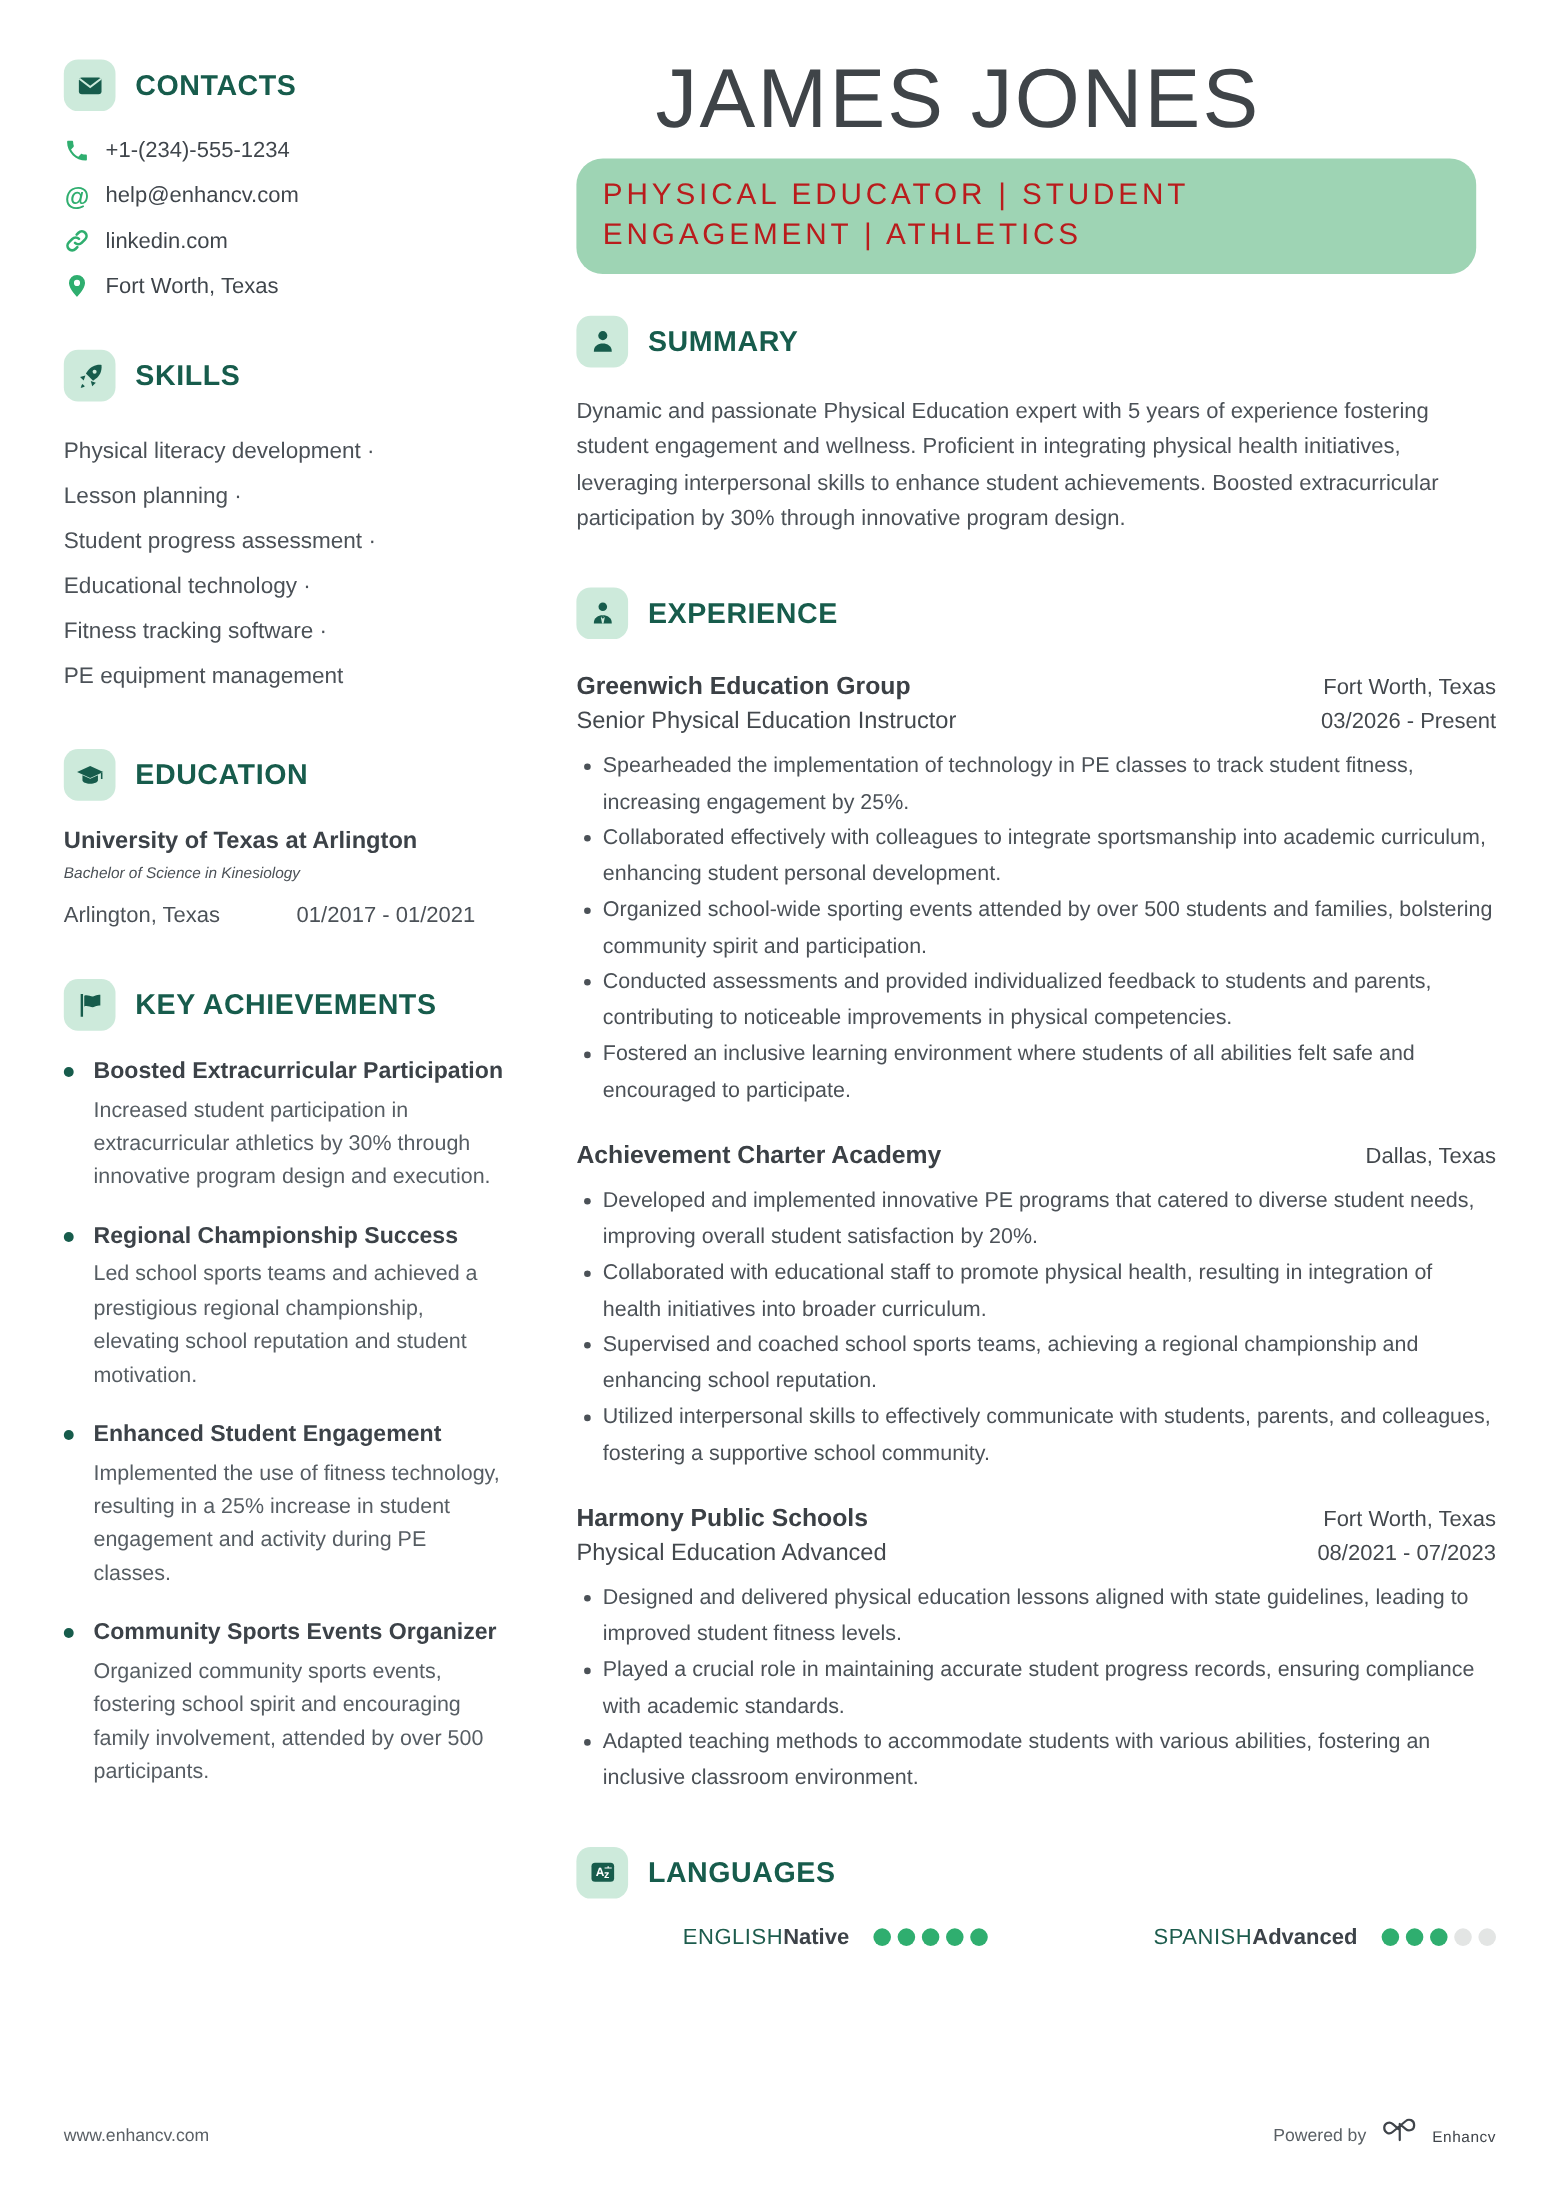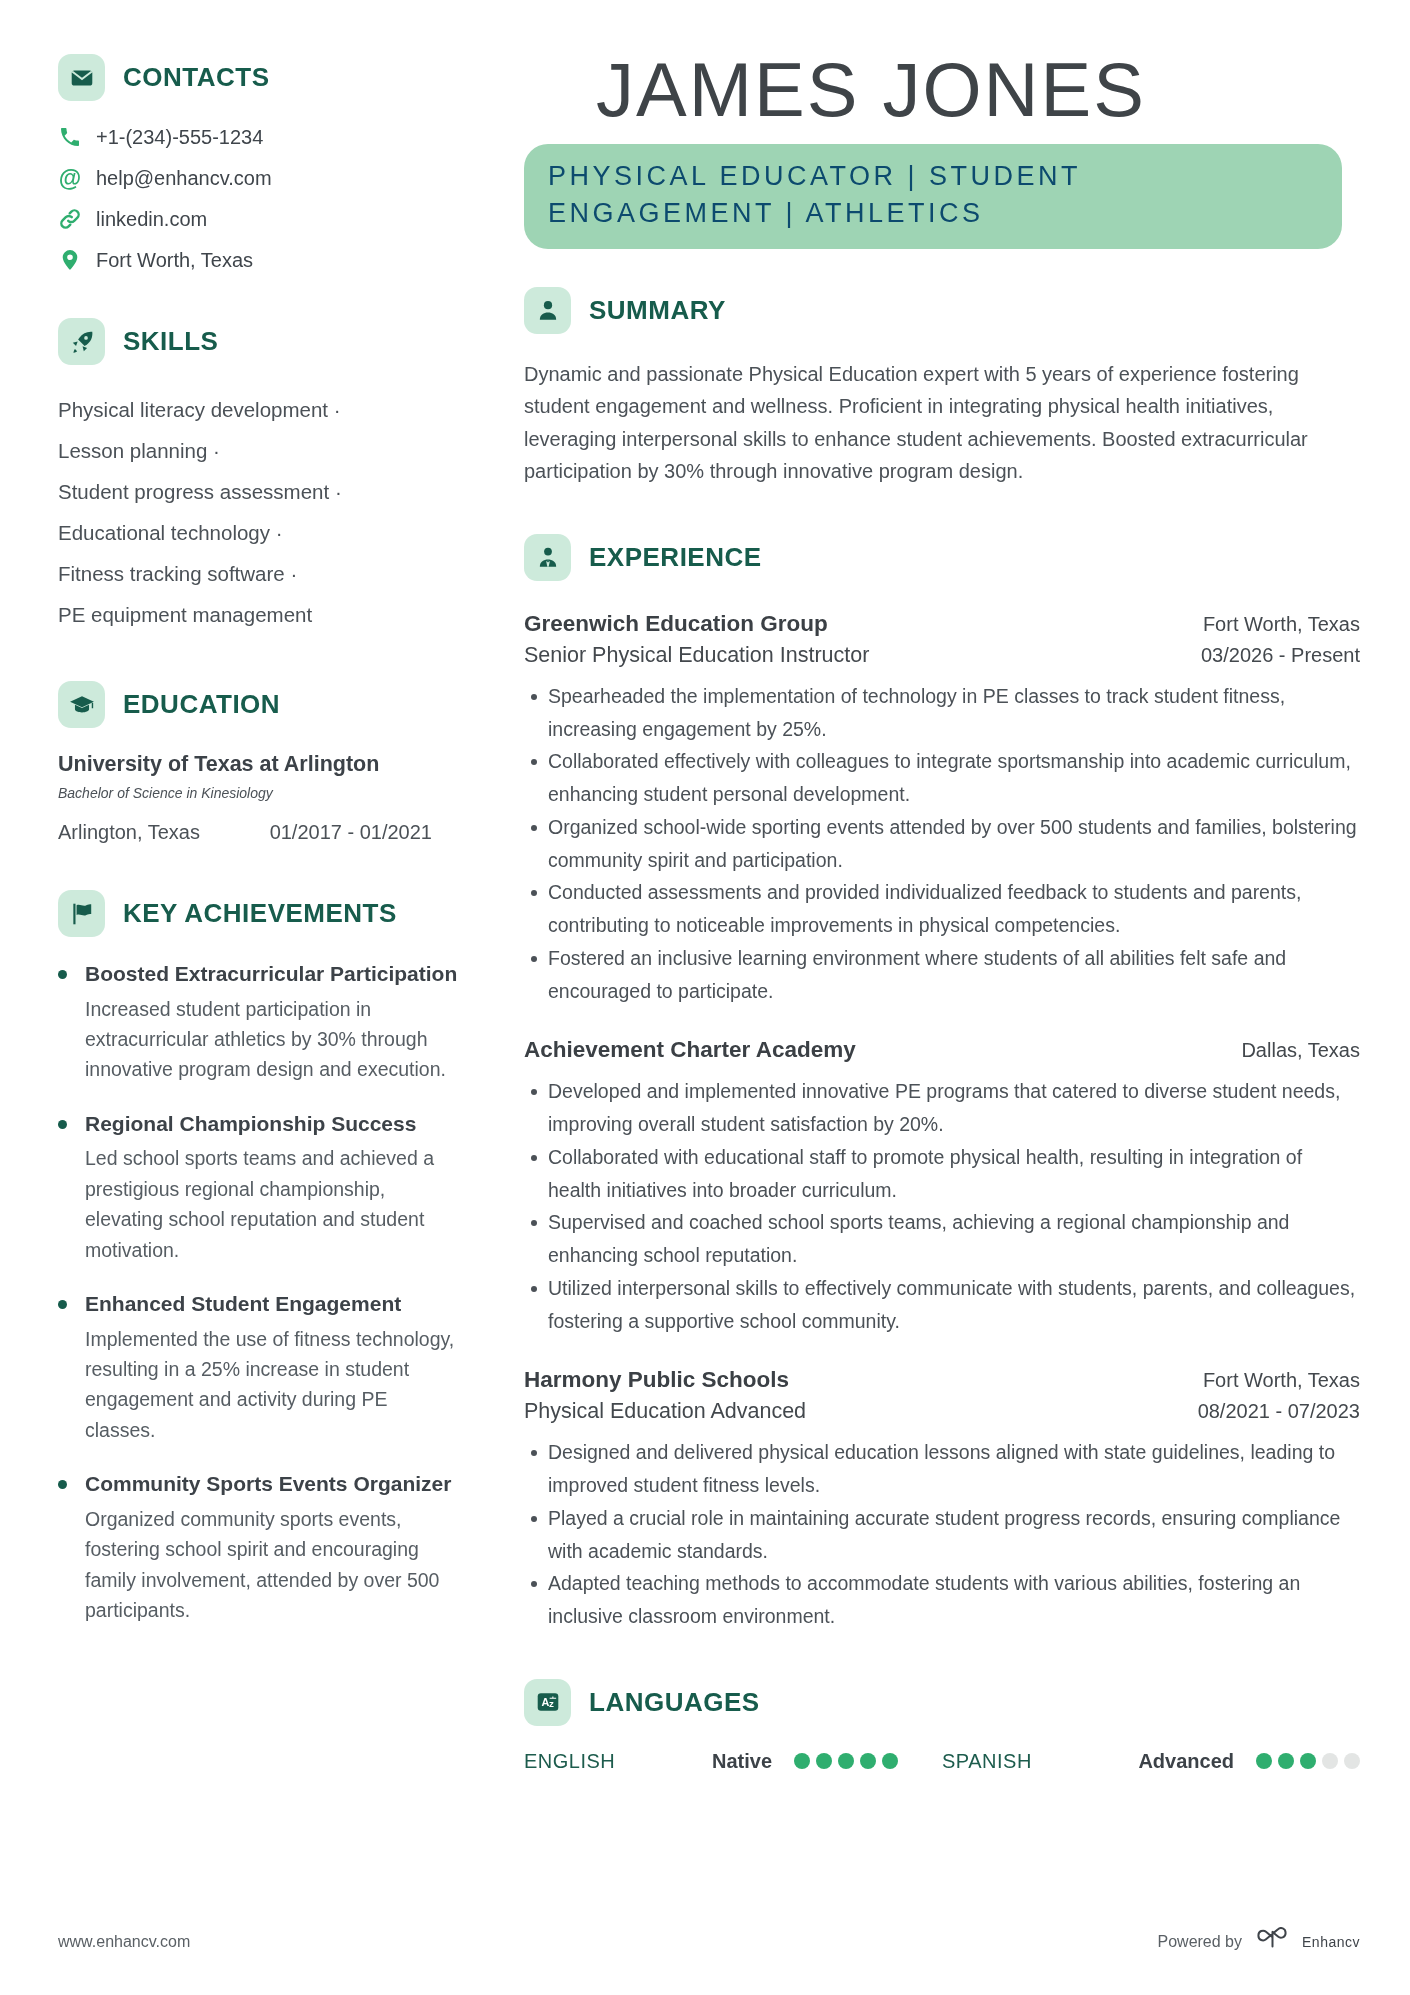--- a/index.html
+++ b/index.html
@@ -53,21 +53,21 @@
   
   .name {
     font-size:76px; font-weight:300; color:#3f4448;
     letter-spacing:2px; line-height:1.0; margin-left:72px; margin-top:4px;
   }
   .title-box {
     display:inline-block; background:#9ed4b4; border-radius:24px;
     margin-top:16px; padding:14px 24px 16px 24px; max-width:818px;
   }
   .title-box .title-text {
-    font-size:27px; color:#0c4a6e; letter-spacing:3.5px; line-height:1.38; font-weight:500;
+    font-size:27px; color:#b91c1c; letter-spacing:3.5px; line-height:1.38; font-weight:500;
   }
 
   
   .summary-text { font-size:20px; color:#4b5157; line-height:1.63; }
 
   
   .job { margin-top:30px; }
   .job:first-of-type { margin-top:0; }
   .job-row { display:flex; justify-content:space-between; align-items:baseline; }
   .job-company { font-size:22.5px; font-weight:bold; color:#3b4045; }
@@ -78,21 +78,21 @@
   .job-bullets li {
     position:relative; padding-left:24px;
     font-size:19.5px; color:#4b5157; line-height:1.68;
   }
   .job-bullets li::before {
     content:""; position:absolute; left:7px; top:14px;
     width:6px; height:6px; border-radius:50%; background:#4b5157;
   }
 
   
-  .lang-row { display:flex; margin-top:2px; }
+  .lang-row { display:flex; margin-top:2px;text-align:right; }
   .lang-item { flex:1; display:flex; align-items:center; }
   .lang-name { font-size:20px; color:#1d5c4d; letter-spacing:0.5px; flex:1; }
   .lang-level { font-size:20px; font-weight:bold; color:#3c4248; margin-right:22px; }
   .lang-dots { display:flex; gap:6px; margin-right:44px; }
   .lang-item:last-child .lang-dots { margin-right:0; }
   .dot { width:16px; height:16px; border-radius:50%; background:#e3e5e4; }
   .dot.filled { background:#2fae6f; }
 
   
   .footer {

